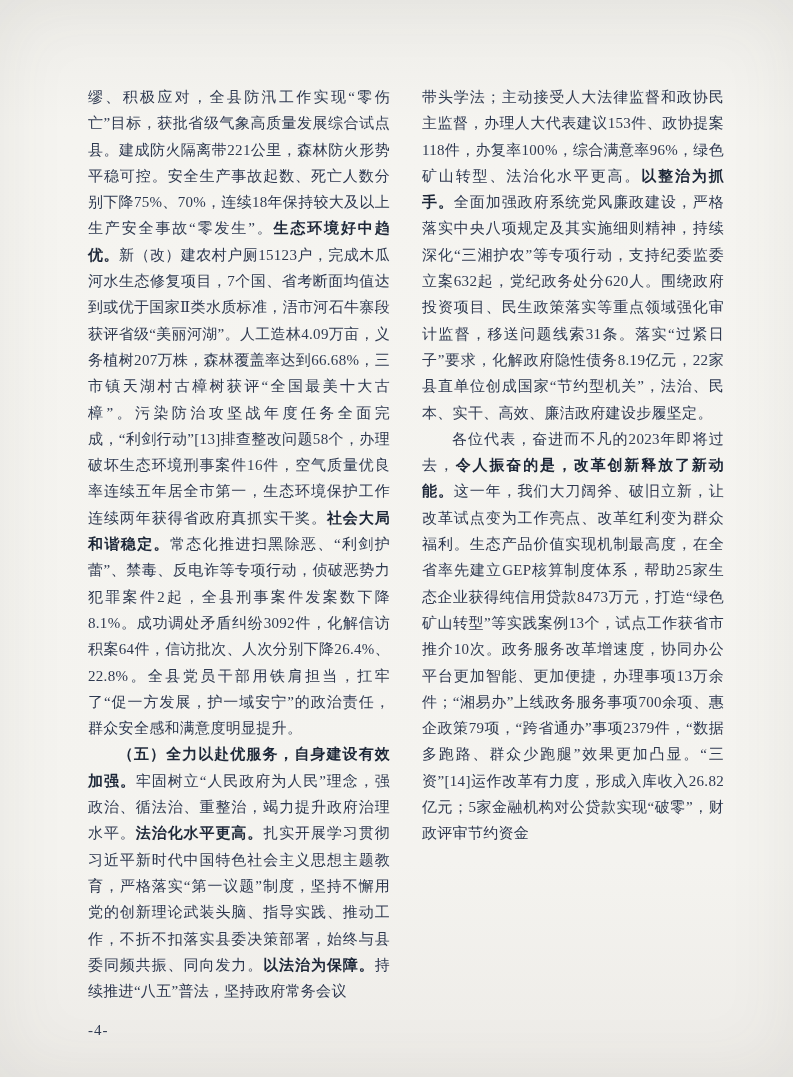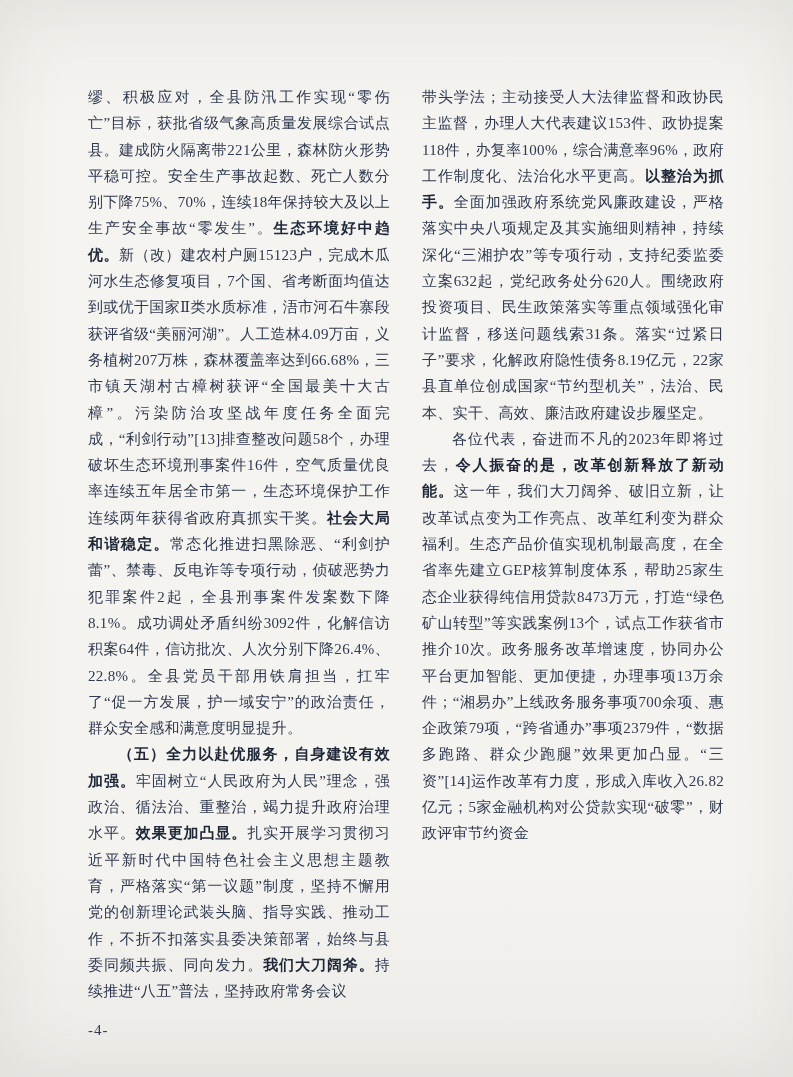--- a/index.html
+++ b/index.html
@@ -49,21 +49,21 @@
     color: var(--ink, #2e3950);
   }
 </style>
 </head>
 <body>
 
 <div class="page">
   <div class="columns">
     <div class="column" id="col-left">
         <p class="para"><span>缪、积极应对，全县防汛工作实现“零伤亡”目标，获批省级气象高质量发展综合试点县。建成防火隔离带221公里，森林防火形势平稳可控。安全生产事故起数、死亡人数分别下降75%、70%，连续18年保持较大及以上生产安全事故“零发生”。</span><span class="run-bold">生态环境好中趋优。</span><span>新（改）建农村户厕15123户，完成木瓜河水生态修复项目，7个国、省考断面均值达到或优于国家Ⅱ类水质标准，浯市河石牛寨段获评省级“美丽河湖”。人工造林4.09万亩，义务植树207万株，森林覆盖率达到66.68%，三市镇天湖村古樟树获评“全国最美十大古樟”。污染防治攻坚战年度任务全面完成，“利剑行动”[13]排查整改问题58个，办理破坏生态环境刑事案件16件，空气质量优良率连续五年居全市第一，生态环境保护工作连续两年获得省政府真抓实干奖。</span><span class="run-bold">社会大局和谐稳定。</span><span>常态化推进扫黑除恶、“利剑护蕾”、禁毒、反电诈等专项行动，侦破恶势力犯罪案件2起，全县刑事案件发案数下降8.1%。成功调处矛盾纠纷3092件，化解信访积案64件，信访批次、人次分别下降26.4%、22.8%。全县党员干部用铁肩担当，扛牢了“促一方发展，护一域安宁”的政治责任，群众安全感和满意度明显提升。</span></p>
-        <p class="para indent"><span class="run-bold">（五）全力以赴优服务，自身建设有效加强。</span><span>牢固树立“人民政府为人民”理念，强政治、循法治、重整治，竭力提升政府治理水平。</span><span class="run-bold">效果更加凸显。</span><span>扎实开展学习贯彻习近平新时代中国特色社会主义思想主题教育，严格落实“第一议题”制度，坚持不懈用党的创新理论武装头脑、指导实践、推动工作，不折不扣落实县委决策部署，始终与县委同频共振、同向发力。</span><span class="run-bold">我们大刀阔斧。</span><span>持续推进“八五”普法，坚持政府常务会议</span></p>
+        <p class="para indent"><span class="run-bold">（五）全力以赴优服务，自身建设有效加强。</span><span>牢固树立“人民政府为人民”理念，强政治、循法治、重整治，竭力提升政府治理水平。</span><span class="run-bold">法治化水平更高。</span><span>扎实开展学习贯彻习近平新时代中国特色社会主义思想主题教育，严格落实“第一议题”制度，坚持不懈用党的创新理论武装头脑、指导实践、推动工作，不折不扣落实县委决策部署，始终与县委同频共振、同向发力。</span><span class="run-bold">以法治为保障。</span><span>持续推进“八五”普法，坚持政府常务会议</span></p>
       </div>
     <div class="column" id="col-right">
-        <p class="para"><span>带头学法；主动接受人大法律监督和政协民主监督，办理人大代表建议153件、政协提案118件，办复率100%，综合满意率96%，政府工作制度化、法治化水平更高。</span><span class="run-bold">以整治为抓手。</span><span>全面加强政府系统党风廉政建设，严格落实中央八项规定及其实施细则精神，持续深化“三湘护农”等专项行动，支持纪委监委立案632起，党纪政务处分620人。围绕政府投资项目、民生政策落实等重点领域强化审计监督，移送问题线索31条。落实“过紧日子”要求，化解政府隐性债务8.19亿元，22家县直单位创成国家“节约型机关”，法治、民本、实干、高效、廉洁政府建设步履坚定。</span></p>
+        <p class="para"><span>带头学法；主动接受人大法律监督和政协民主监督，办理人大代表建议153件、政协提案118件，办复率100%，综合满意率96%，绿色矿山转型、法治化水平更高。</span><span class="run-bold">以整治为抓手。</span><span>全面加强政府系统党风廉政建设，严格落实中央八项规定及其实施细则精神，持续深化“三湘护农”等专项行动，支持纪委监委立案632起，党纪政务处分620人。围绕政府投资项目、民生政策落实等重点领域强化审计监督，移送问题线索31条。落实“过紧日子”要求，化解政府隐性债务8.19亿元，22家县直单位创成国家“节约型机关”，法治、民本、实干、高效、廉洁政府建设步履坚定。</span></p>
         <p class="para indent"><span>各位代表，奋进而不凡的2023年即将过去，</span><span class="run-bold">令人振奋的是，改革创新释放了新动能。</span><span>这一年，我们大刀阔斧、破旧立新，让改革试点变为工作亮点、改革红利变为群众福利。生态产品价值实现机制最高度，在全省率先建立GEP核算制度体系，帮助25家生态企业获得纯信用贷款8473万元，打造“绿色矿山转型”等实践案例13个，试点工作获省市推介10次。政务服务改革增速度，协同办公平台更加智能、更加便捷，办理事项13万余件；“湘易办”上线政务服务事项700余项、惠企政策79项，“跨省通办”事项2379件，“数据多跑路、群众少跑腿”效果更加凸显。“三资”[14]运作改革有力度，形成入库收入26.82亿元；5家金融机构对公贷款实现“破零”，财政评审节约资金</span></p>
       </div>
   </div>
   <div class="page-number">-4-</div>
 </div>
 
 </body></html>

